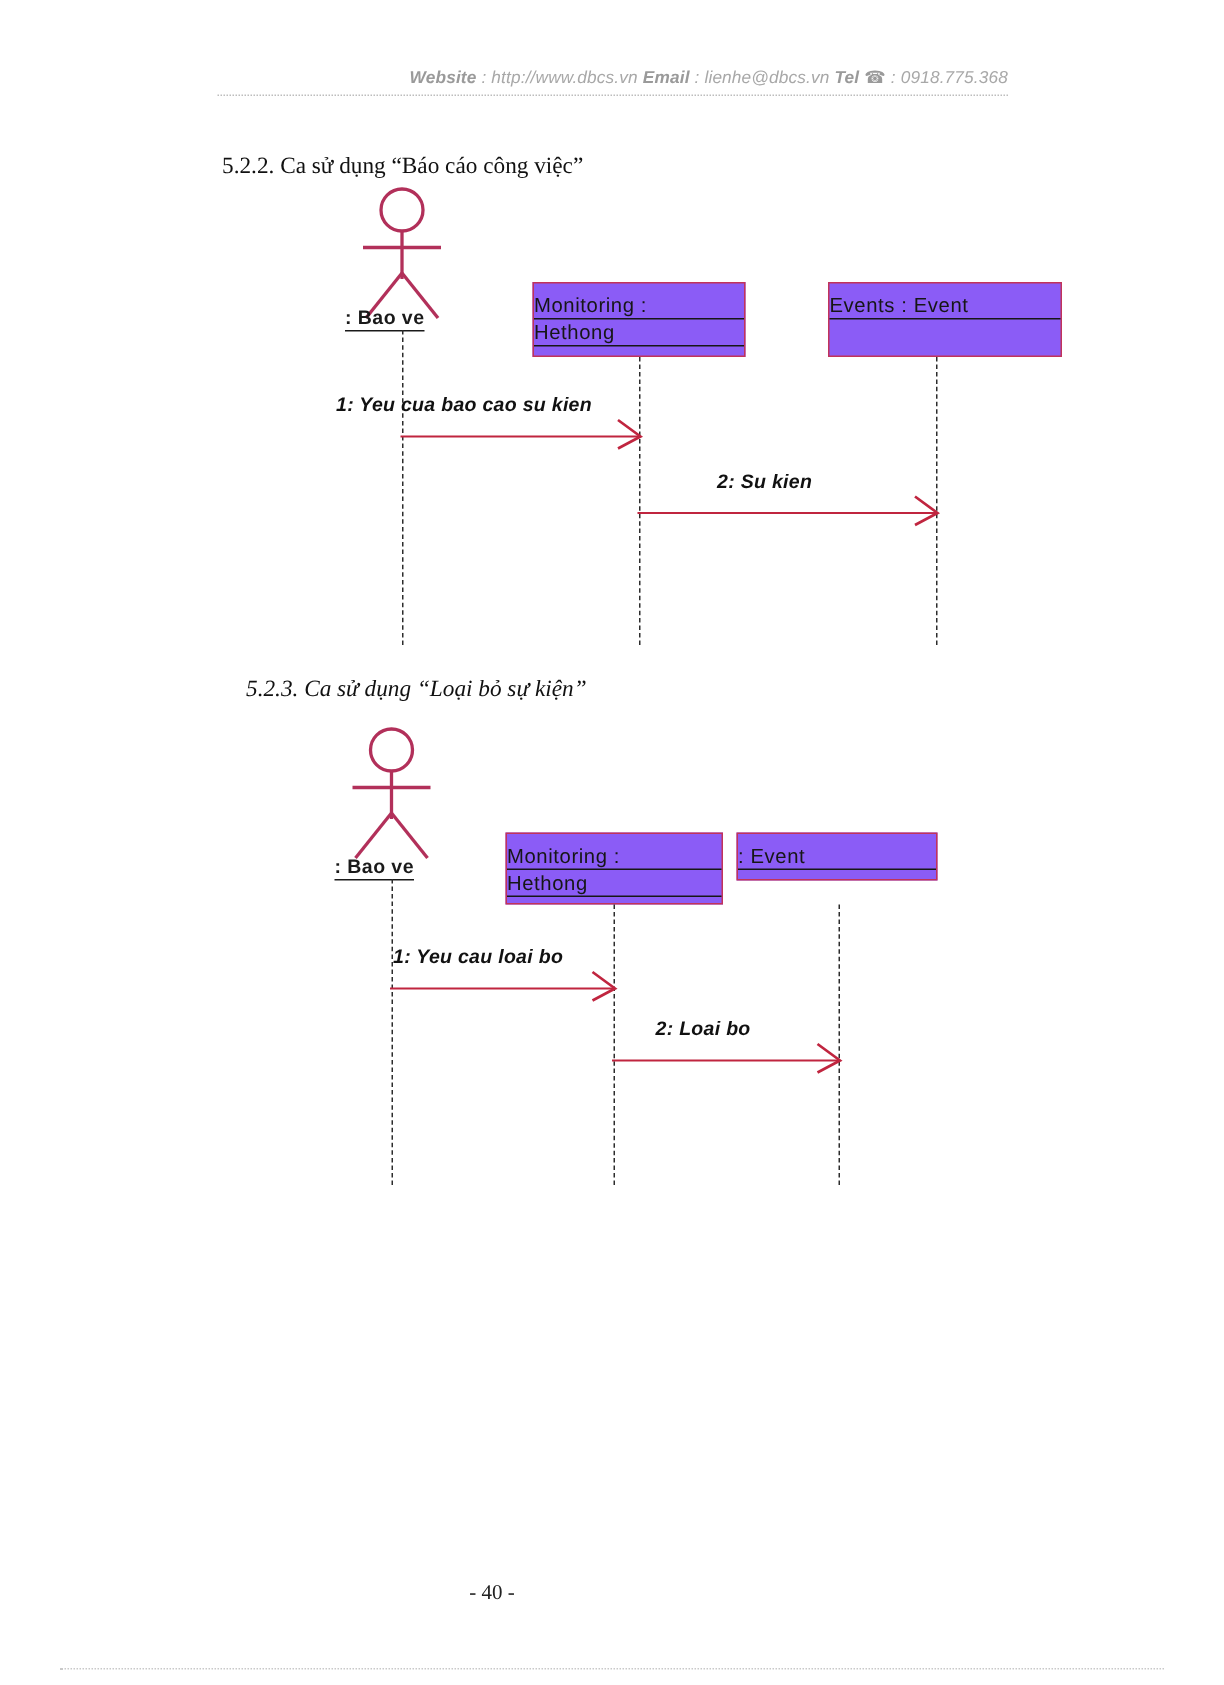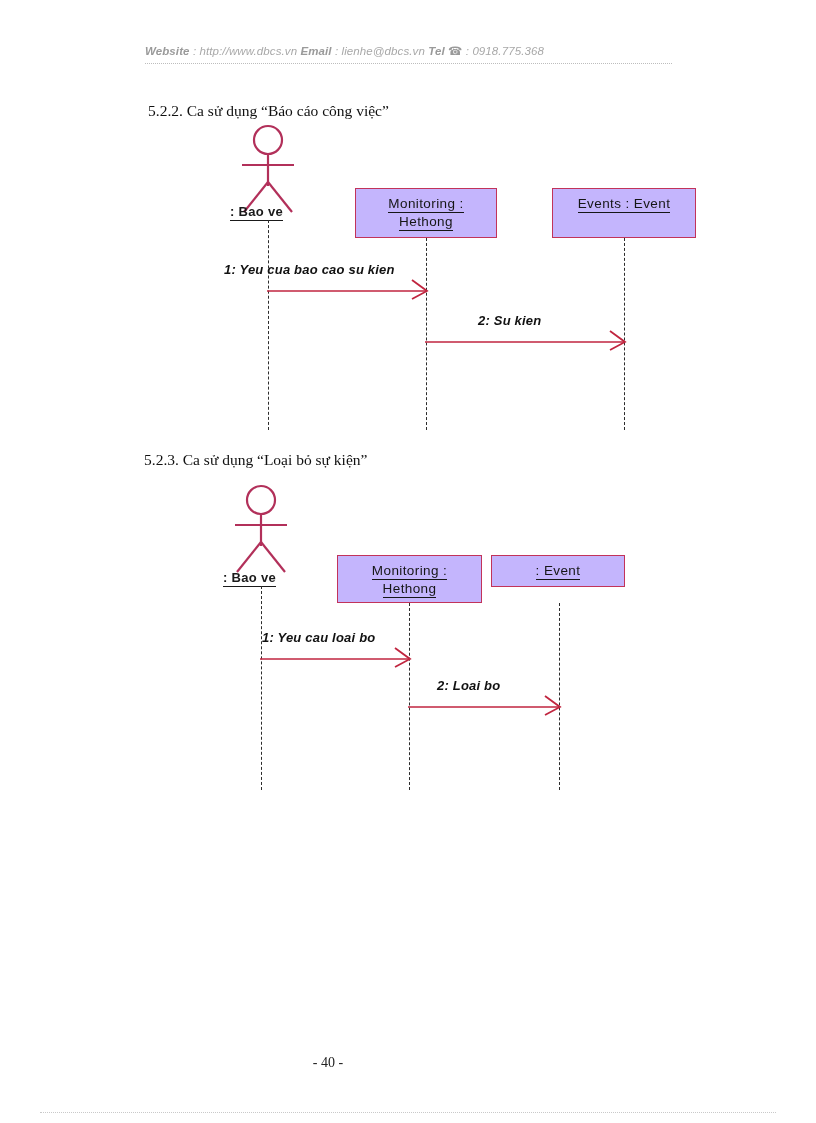--- a/index.html
+++ b/index.html
@@ -21,21 +21,21 @@
     left: 145px;
     top: 44px;
     width: 527px;
     height: 24px;
   }
   #header-text {
     position: absolute;
     left: 0;
     top: 0;
     width: 527px;
-    text-align: left;
+    text-align: right;
     font-family: "Liberation Sans", sans-serif;
     font-style: italic;
     font-size: 11.5px;
     color: #a8a8a8;
     white-space: nowrap;
     letter-spacing: 0.1px;
   }
   #header-text .bold { font-weight: bold; color: #9a9a9a; }
   #header-text .sym  { font-family: "DejaVu Sans", sans-serif; font-style: normal; }
   #header-rule {
@@ -49,21 +49,21 @@
 
   
   .section-heading {
     position: absolute;
     font-family: "Liberation Serif", serif;
     font-size: 15.5px;
     color: #111111;
     white-space: nowrap;
   }
   #heading-522 { left: 148px; top: 86px; margin-top: 16px; }
-  #heading-523 { left: 144px; top: 451px; }
+  #heading-523 { left: 164px; top: 451px; font-style: italic; }
 
   
   .diagram { position: absolute; }
   #diagram-1 { left: 0px; top: 110px;  width: 816px; height: 330px; }
   #diagram-2 { left: 0px; top: 478px;  width: 816px; height: 330px; }
 
   
   .actor { position: absolute; }
   .actor svg { display: block; }
   .actor-label {
@@ -74,26 +74,25 @@
     color: #1a1a1a;
     white-space: nowrap;
     border-bottom: 1.4px solid #1a1a1a;
     padding-bottom: 1px;
     letter-spacing: 0.3px;
   }
 
   
   .obj-box {
     position: absolute;
-    background: #c4b5fd;
+    background: #8b5cf6;
     border: 1.4px solid #c2335a;
     box-sizing: border-box;
     display: flex;
     flex-direction: column;
-    align-items: center;
     justify-content: flex-start;
     padding-top: 6px;
   }
   .obj-line {
     font-family: "Liberation Sans", sans-serif;
     font-size: 13.5px;
     color: #161616;
     white-space: nowrap;
     border-bottom: 1.3px solid #161616;
     line-height: 17px;
@@ -167,21 +166,21 @@
       <line x1="32" y1="58" x2="56" y2="88" stroke="#b2305a" stroke-width="2.2"></line>
     </svg>
   </div>
   <div class="actor-label" style="left:230px; top:94px;">: Bao ve</div>
 
   <div class="obj-box" style="left:355px; top:78px; width:142px; height:50px;">
     <div class="obj-line">Monitoring :</div>
     <div class="obj-line">Hethong</div>
   </div>
 
-  <div class="obj-box" style="left:552px; top:78px; width:144px; height:50px;">
+  <div class="obj-box" style="left:552px; top:78px; width:156px; height:50px;">
     <div class="obj-line">Events : Event</div>
   </div>
 
   <div class="lifeline" style="left:268px; top:110px;  height:210px;"></div>
   <div class="lifeline" style="left:426px; top:128px;  height:192px;"></div>
   <div class="lifeline" style="left:624px; top:128px;  height:192px;"></div>
 
   <div class="msg-label" style="left:224px; top:152px;">1: Yeu cua bao cao su kien</div>
   <div class="msg-arrow" style="left:266px; top:168px;">
     <svg width="164" height="20" viewBox="0 0 164 20">

